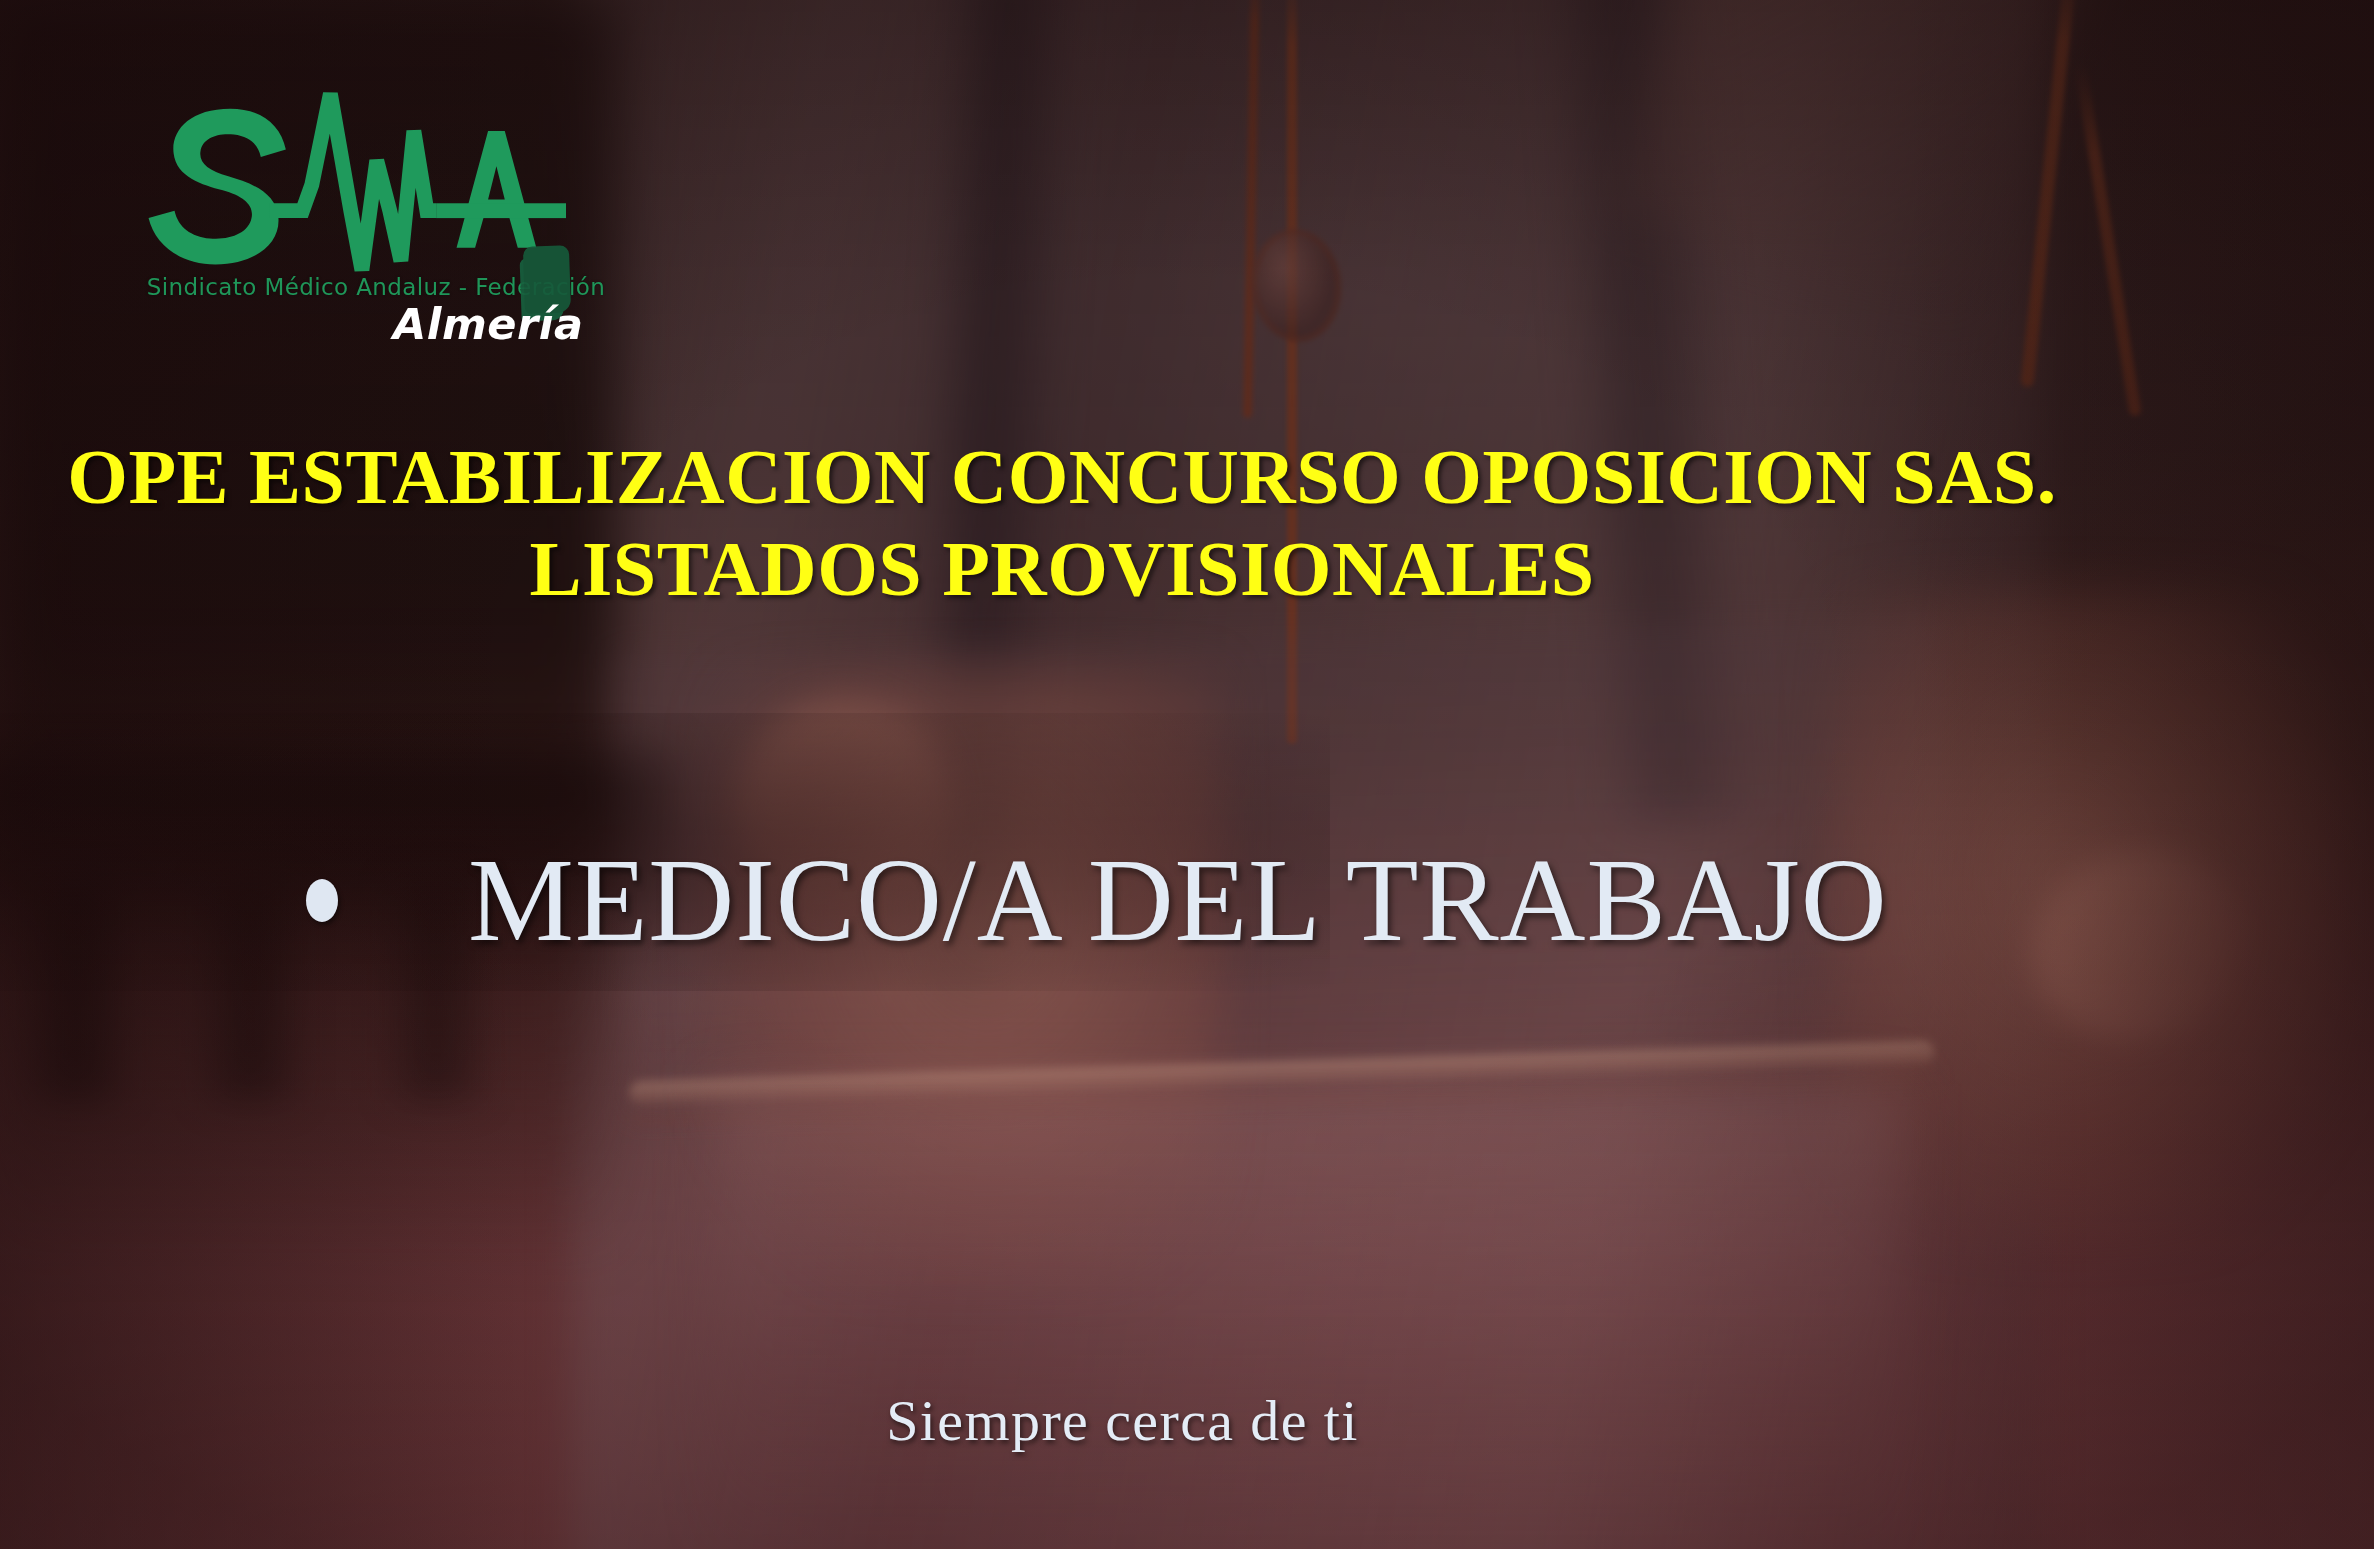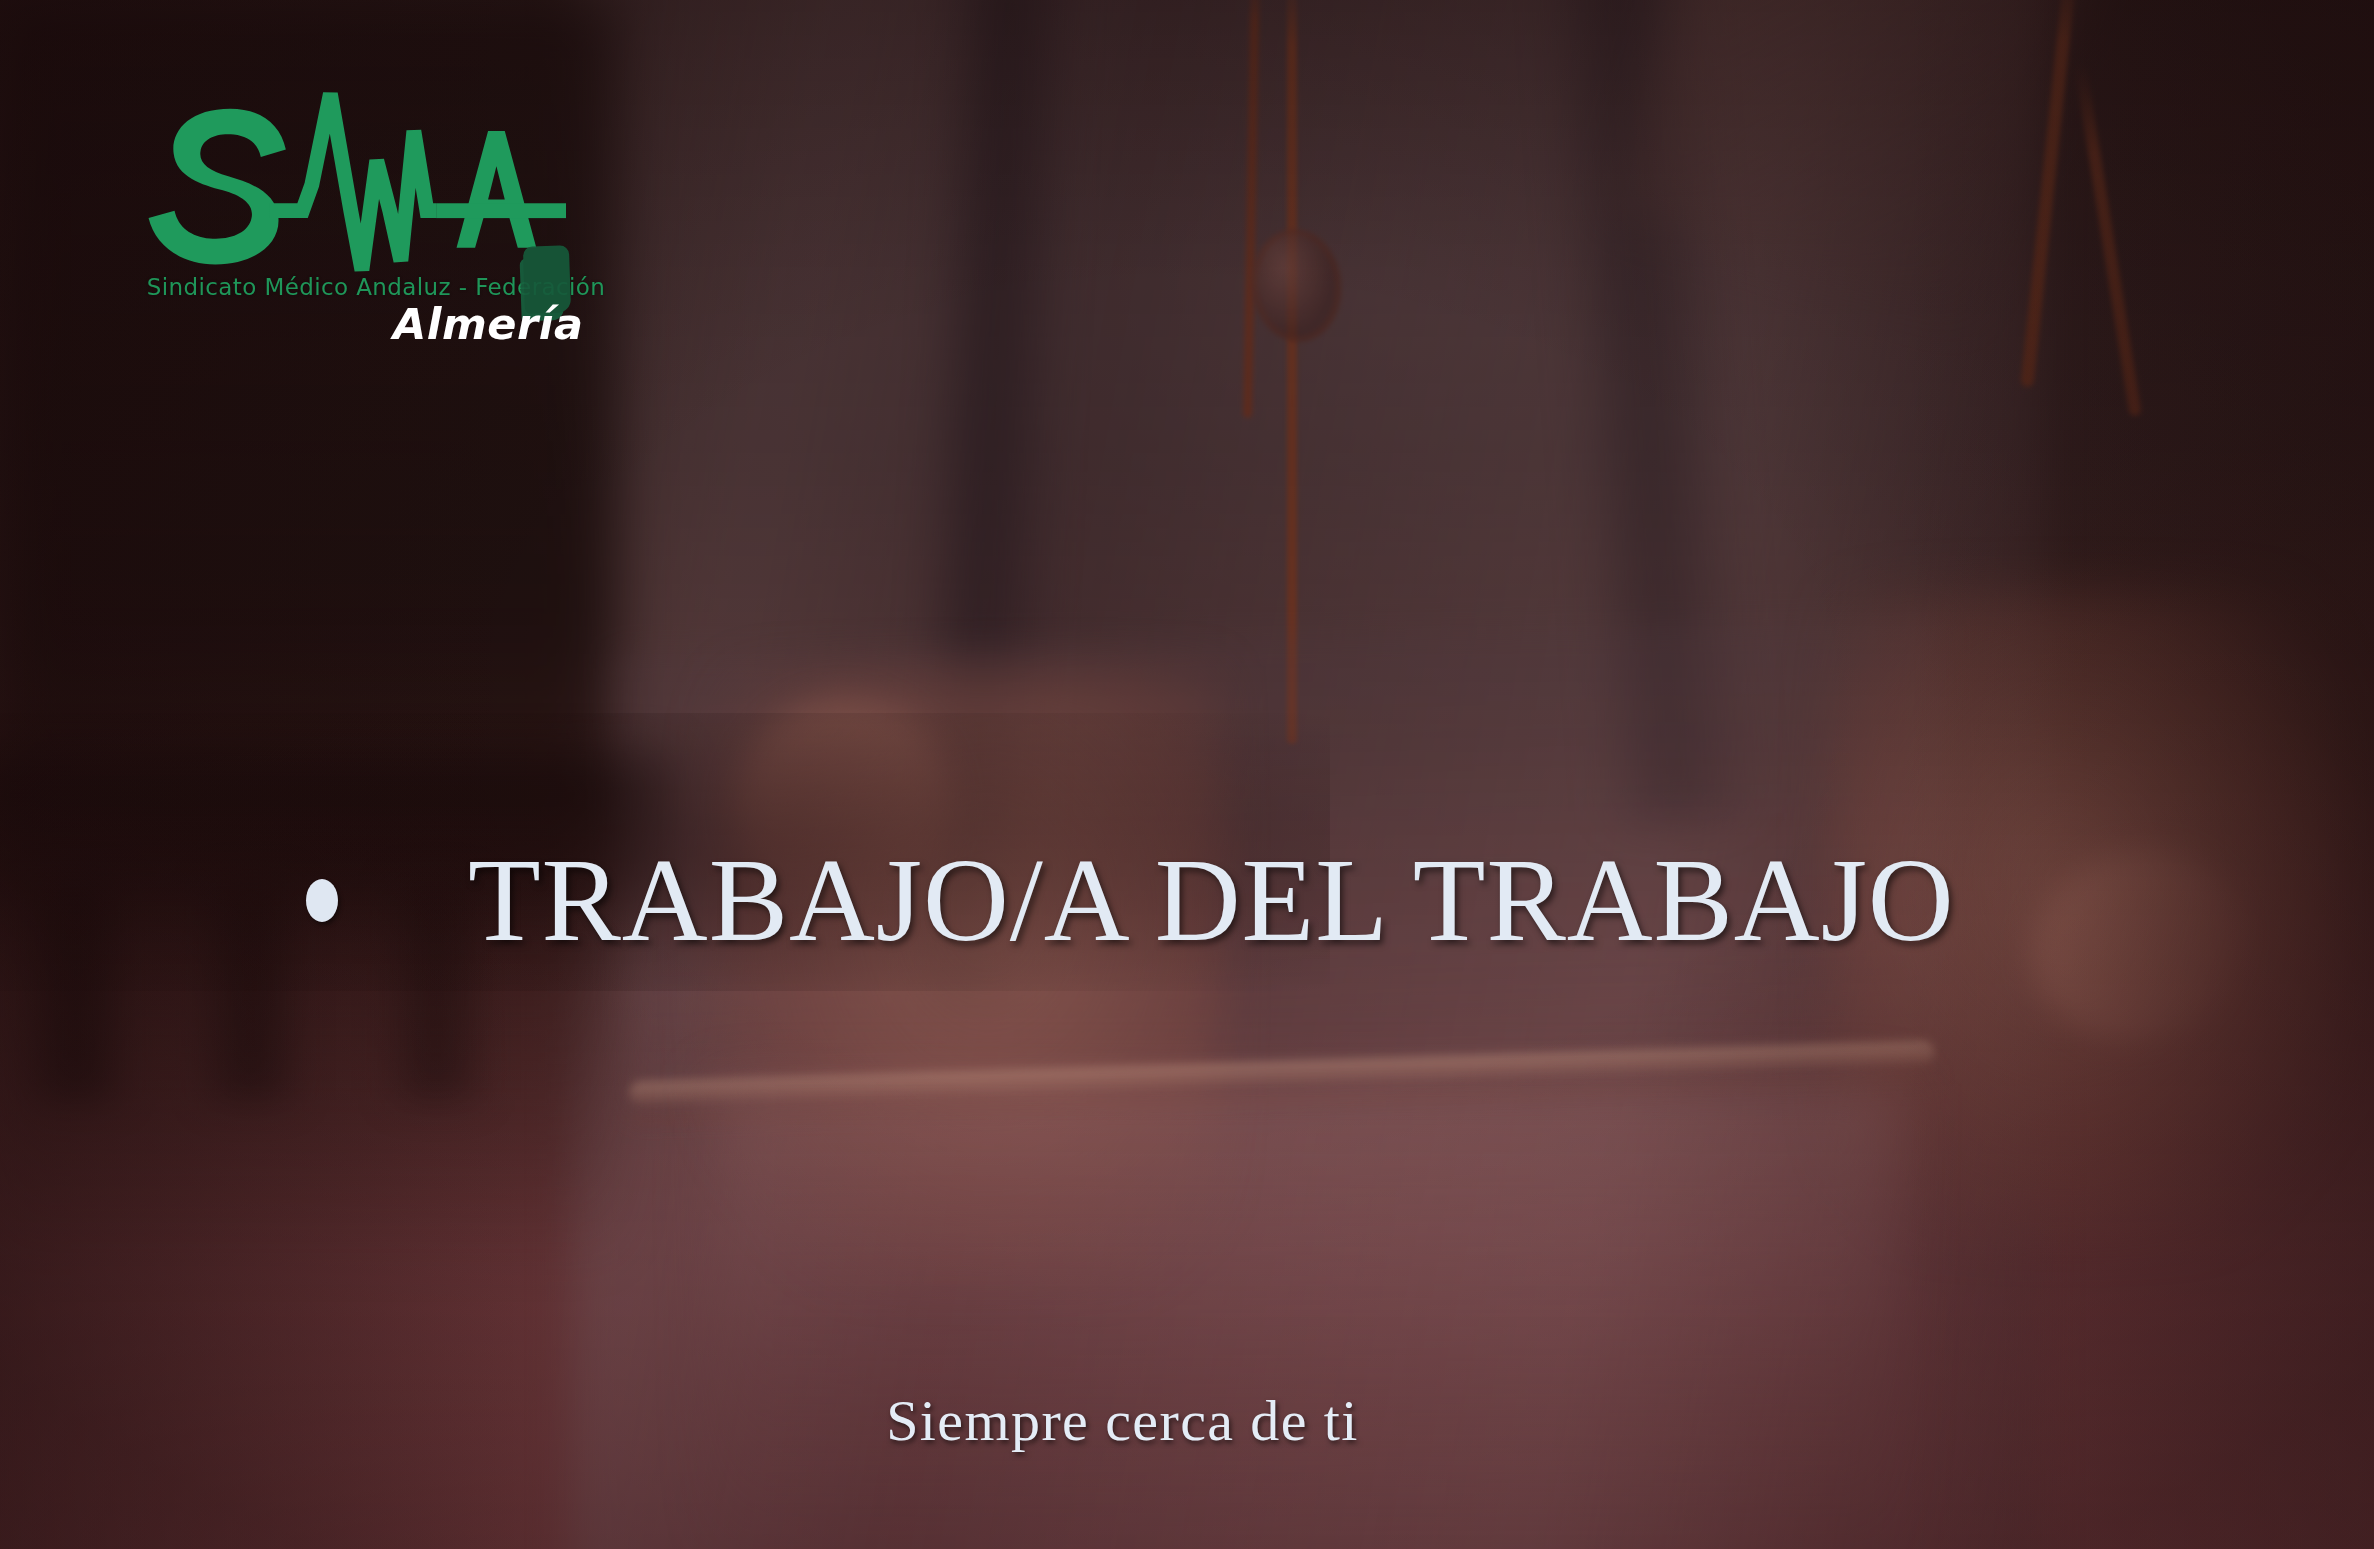--- a/index.html
+++ b/index.html
@@ -349,23 +349,27 @@
         <path d="M352 172 L 386 46 L 404 46 L 438 172 L 418 172 L 409 140
                  L 381 140 L 372 172 Z M 386 120 L 404 120 L 395 84 Z" fill="#1f9a5c"></path>
 
         <rect x="330" y="124" width="140" height="16" fill="#1f9a5c"></rect>
       </svg>
       <div class="logo-sub">Sindicato Médico Andaluz - Federación</div>
       <div class="logo-map"></div>
       <div class="logo-city">Almería</div>
     </div>
 
+    <div class="headline">
+      <span>OPE ESTABILIZACION CONCURSO OPOSICION SAS.</span>
+      <span class="l2">LISTADOS PROVISIONALES</span>
+    </div>
 
     <div class="bullet-row">
       <span class="bullet-dot"></span>
-      <span class="bullet-text">TRABAJO/A DEL TRABAJO</span>
+      <span class="bullet-text">MEDICO/A DEL TRABAJO</span>
     </div>
 
     <div class="tagline">Siempre cerca de ti</div>
 
   </div>
 </div>
 
 
 </body></html>

